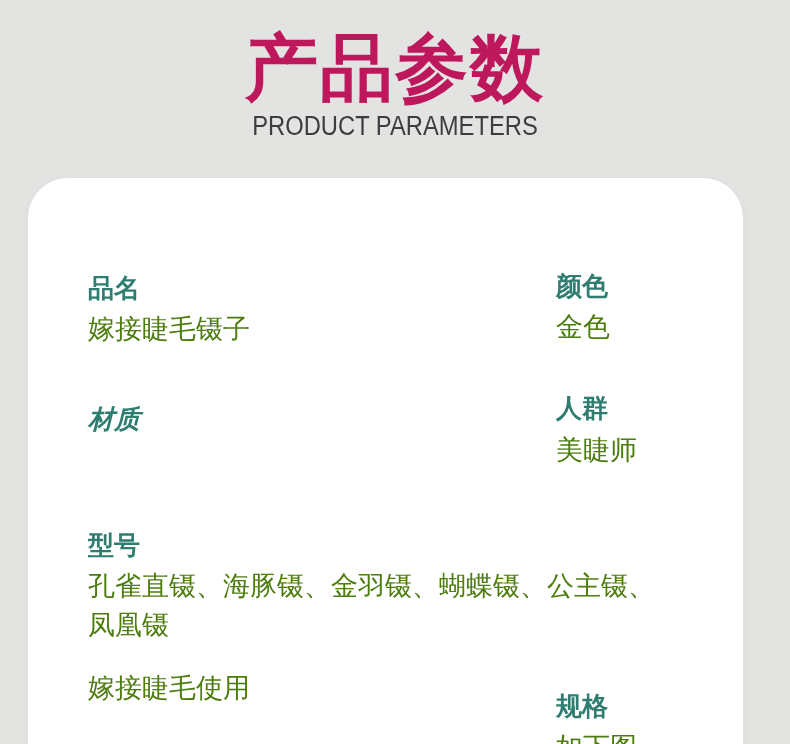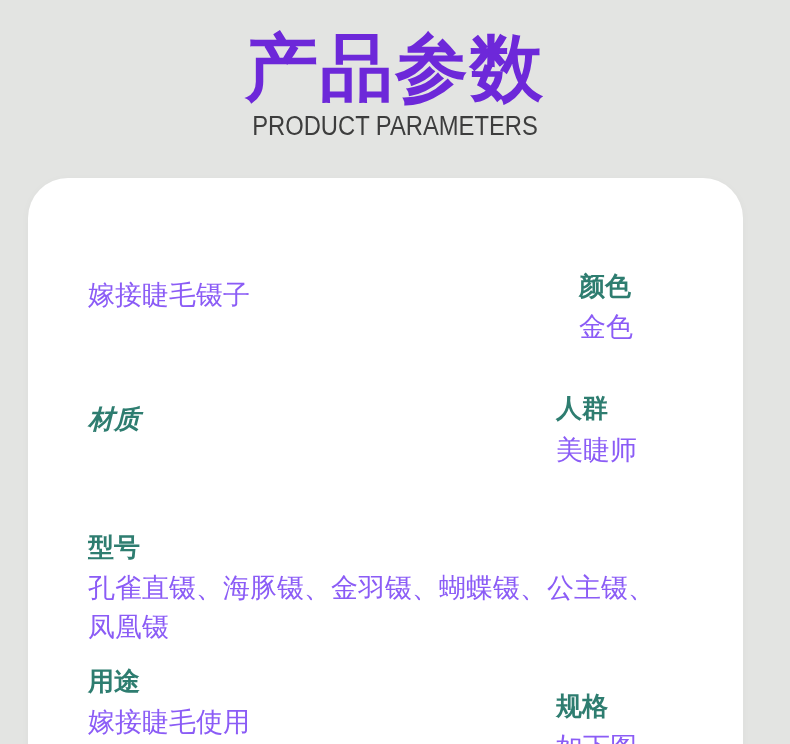--- a/index.html
+++ b/index.html
@@ -20,21 +20,21 @@
     left: 0;
     width: 790px;
     text-align: center;
   }
   .title {
     margin-top: 26px;
     font-size: 73px;
     line-height: 84px;
     font-weight: 800;
     letter-spacing: 2px;
-    color: #6d28d9;
+    color: #be185d;
   }
   .subtitle {
     margin-top: 2px;
     font-size: 27px;
     line-height: 28px;
     font-weight: 400;
     color: #3d3d3d;
     letter-spacing: 0px;
     transform: scaleX(0.88);
     transform-origin: 50% 50%;
@@ -56,43 +56,44 @@
     font-size: 26px;
     line-height: 34px;
     font-weight: 700;
     color: #2e7d70;
   }
   .field .value {
     margin-top: 5px;
     font-size: 27px;
     line-height: 39px;
     font-weight: 400;
-    color: #8b5cf6;
+    color: #4d7c0f;
   }
   
   .f-product-name { left: 60px; top: 93px;  }
   .f-material     { left: 60px; top: 224px; font-style: italic; }
-  .f-model        { left: 60px; top: 352px; width: 585px; }
+  .f-model        { left: 60px; top: 352px; width: 585px; font-family: Liberation Mono, monospace; }
   .f-usage        { left: 60px; top: 486px; }
   
-  .f-color        { left: 528px; top: 91px; margin-left: 23px;  }
+  .f-color        { left: 528px; top: 91px;  }
   .f-audience     { left: 528px; top: 214px; font-family: Liberation Serif, serif; }
   .f-spec         { left: 528px; top: 476px; margin-top: 35px; }
 </style>
 </head>
 <body>
 
 <div class="header">
   <div class="title">产品参数</div>
   <div class="subtitle">PRODUCT PARAMETERS</div>
 </div>
 
 <div class="card">
 
   <div class="field f-product-name">
+    <div class="label">品名</div>
     <div class="value">嫁接睫毛镊子</div>
   </div>
 
   <div class="field f-color">
     <div class="label">颜色</div>
     <div class="value">金色</div>
   </div>
 
   <div class="field f-material">
     <div class="label">材质</div>
@@ -102,21 +103,20 @@
     <div class="label">人群</div>
     <div class="value">美睫师</div>
   </div>
 
   <div class="field f-model">
     <div class="label">型号</div>
     <div class="value">孔雀直镊、海豚镊、金羽镊、蝴蝶镊、公主镊、凤凰镊</div>
   </div>
 
   <div class="field f-usage">
-    <div class="label">用途</div>
     <div class="value">嫁接睫毛使用</div>
   </div>
 
   <div class="field f-spec">
     <div class="label">规格</div>
     <div class="value">如下图</div>
   </div>
 
 </div>
 

